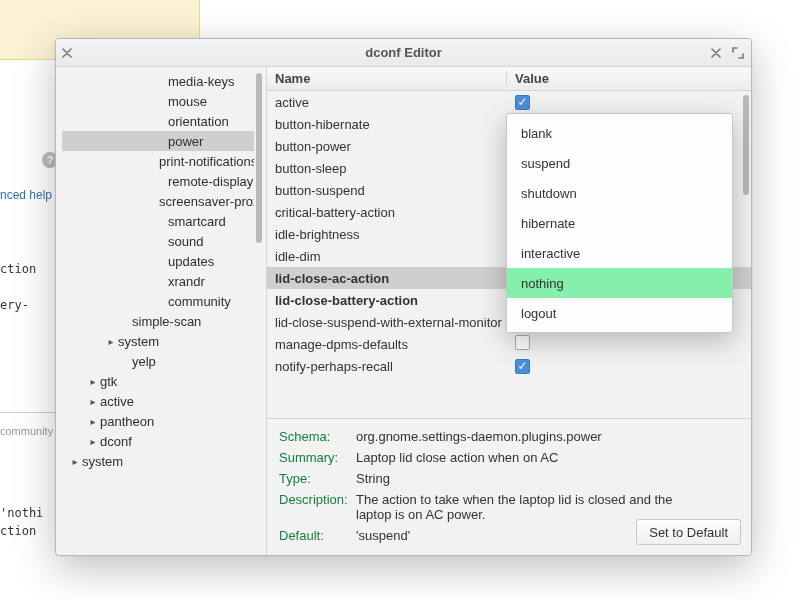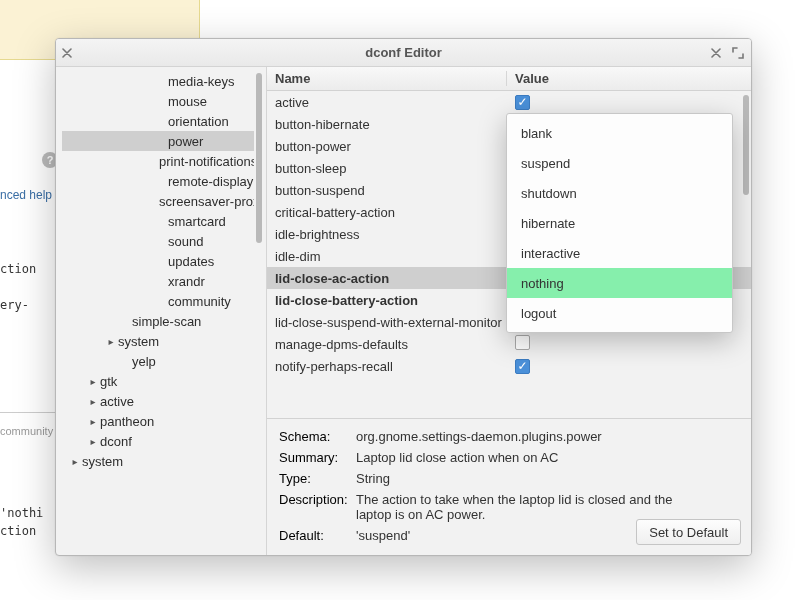--- a/index.html
+++ b/index.html
@@ -247,21 +247,21 @@
   .details {
     flex:none;
     border-top:1px solid #d2d2d2;
     background:#f2f2f2;
     padding:6px 10px 8px 10px;
     font-size:13px;
     color:#333;
     position:relative;
   }
   .details table td { padding: 2px 6px 2px 0; vertical-align: top; }
-  .details .lbl { color:#000000; width:75px;}
+  .details .lbl { color:#15803d; width:75px;}
   .details .val { color:#333;}
   .set-default{
     position:absolute;
     right:10px;
     bottom:10px;
     height:26px;
     padding:0 12px;
     background:linear-gradient(#fdfdfd,#efefef);
     border:1px solid #c5c5c5;
     border-radius:3px;

